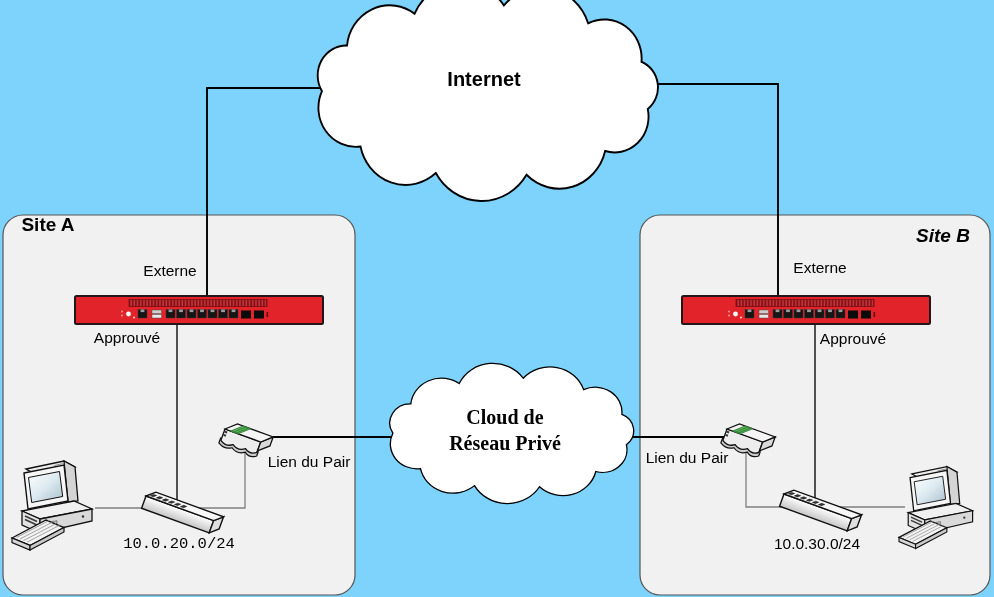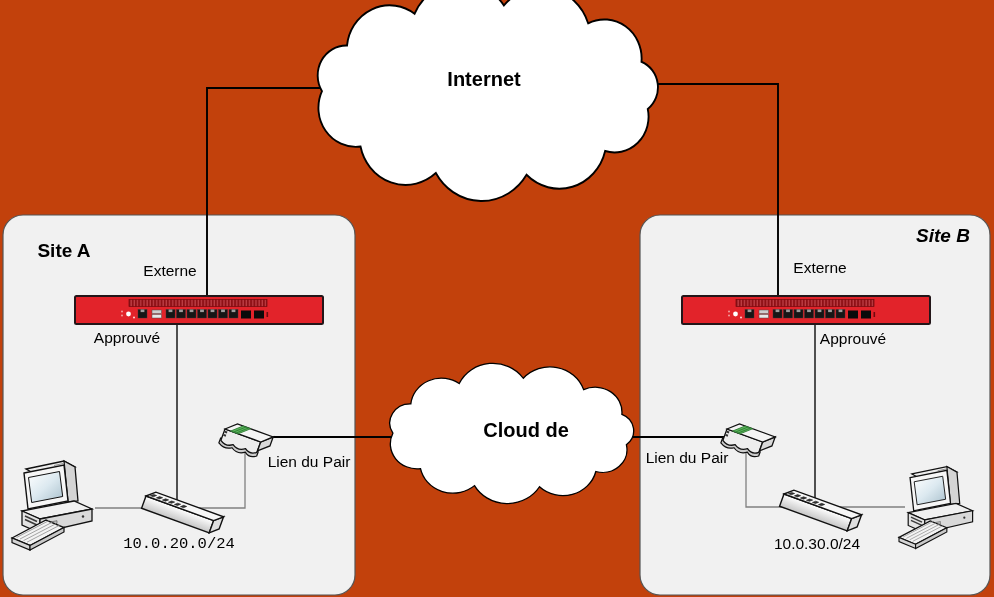--- a/index.html
+++ b/index.html
@@ -1,17 +1,17 @@
 <!DOCTYPE html>
 <html><head>
 <meta charset="utf-8">
 <style>
   html,body{margin:0;padding:0;background:#ffffff;}
   .canvas{
-    position:relative;width:994px;height:597px;background:#c2410c;overflow:hidden;
+    position:relative;width:994px;height:597px;background:#7dd3fc;overflow:hidden;
     font-family:"Liberation Sans", sans-serif;color:#000;
   }
   .canvas svg{position:absolute;left:0;top:0;}
   .lbl{position:absolute;transform:translate(-50%,-50%);white-space:nowrap;line-height:1.15;}
   .lbl-bold{font-weight:700;}
   .cloud-title{font-size:20px;font-weight:700;text-align:center;line-height:26px;}
   .site-title{font-size:19px;font-weight:700;}
   .iface{font-size:15.5px;}
   .subnet{font-size:15.5px;}
   .wan{stroke:#000000;stroke-width:1.9;fill:none;}
@@ -137,25 +137,26 @@
     <use href="#swSym" transform="translate(146,496) rotate(20)"></use>
     <use href="#swSym" transform="translate(784,494) rotate(20)"></use>
     <use href="#rtSym" transform="translate(225,429) rotate(20)"></use>
     <use href="#rtSym" transform="translate(727,429) rotate(20)"></use>
     <use href="#pcSym" transform="translate(12,456)"></use>
     <use href="#pcSym" transform="translate(899,462) scale(0.92)"></use>
   </svg>
 
   <div class="lbl lbl-bold" style="left:484px;top:79px;font-size:20px;">Internet</div>
 
-  <div class="lbl cloud-title" style="left:526px;top:430px;">
+  <div class="lbl cloud-title" style="left:505px;top:430px;font-family:Liberation Serif, serif;">
     <div>Cloud de</div>
+    <div>Réseau Privé</div>
   </div>
 
-  <div class="lbl site-title" style="left:48px;top:251px;margin-left:16px;">Site A</div>
+  <div class="lbl site-title" style="left:48px;top:225px;">Site A</div>
   <div class="lbl site-title" style="left:943px;top:236px;font-style:italic;">Site B</div>
 
   <div class="lbl iface" style="left:170px;top:271px;">Externe</div>
   <div class="lbl iface" style="left:127px;top:338px;">Approuvé</div>
   <div class="lbl iface" style="left:309px;top:462px;">Lien du Pair</div>
   <div class="lbl subnet" style="left:179px;top:545px;font-family:Liberation Mono, monospace;">10.0.20.0/24</div>
 
   <div class="lbl iface" style="left:820px;top:268px;">Externe</div>
   <div class="lbl iface" style="left:853px;top:339px;">Approuvé</div>
   <div class="lbl iface" style="left:687px;top:458px;">Lien du Pair</div>

